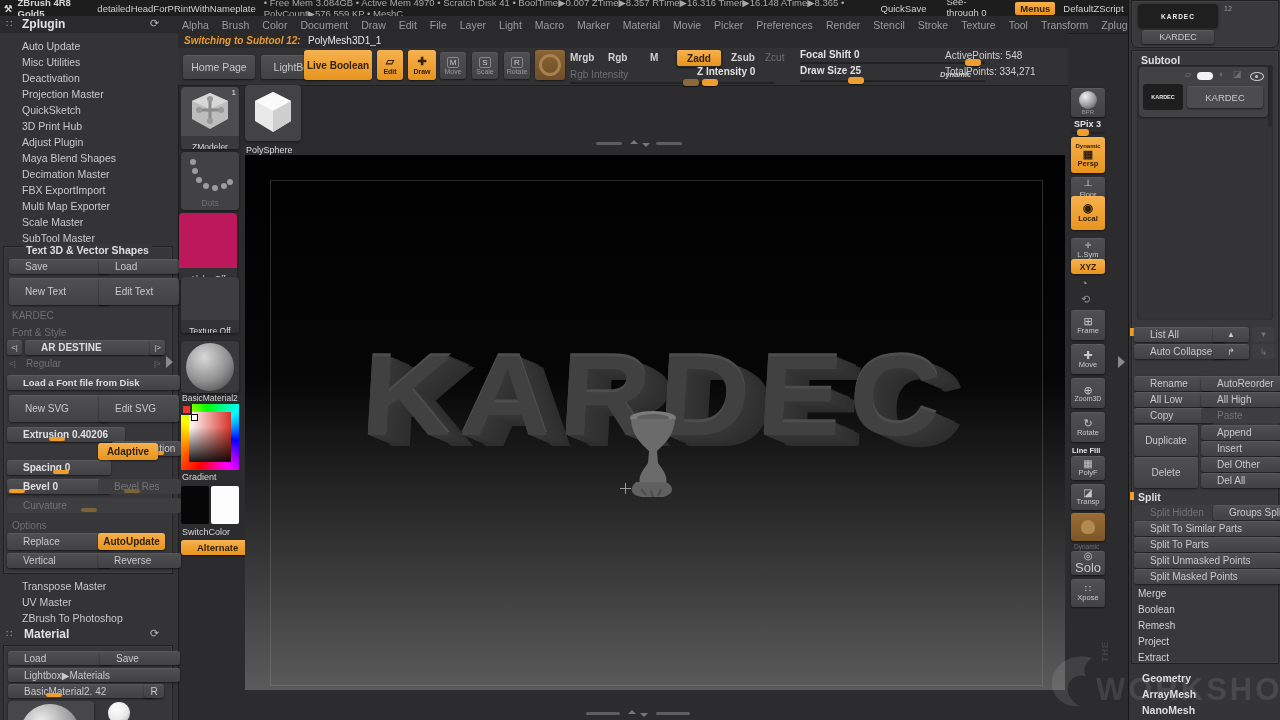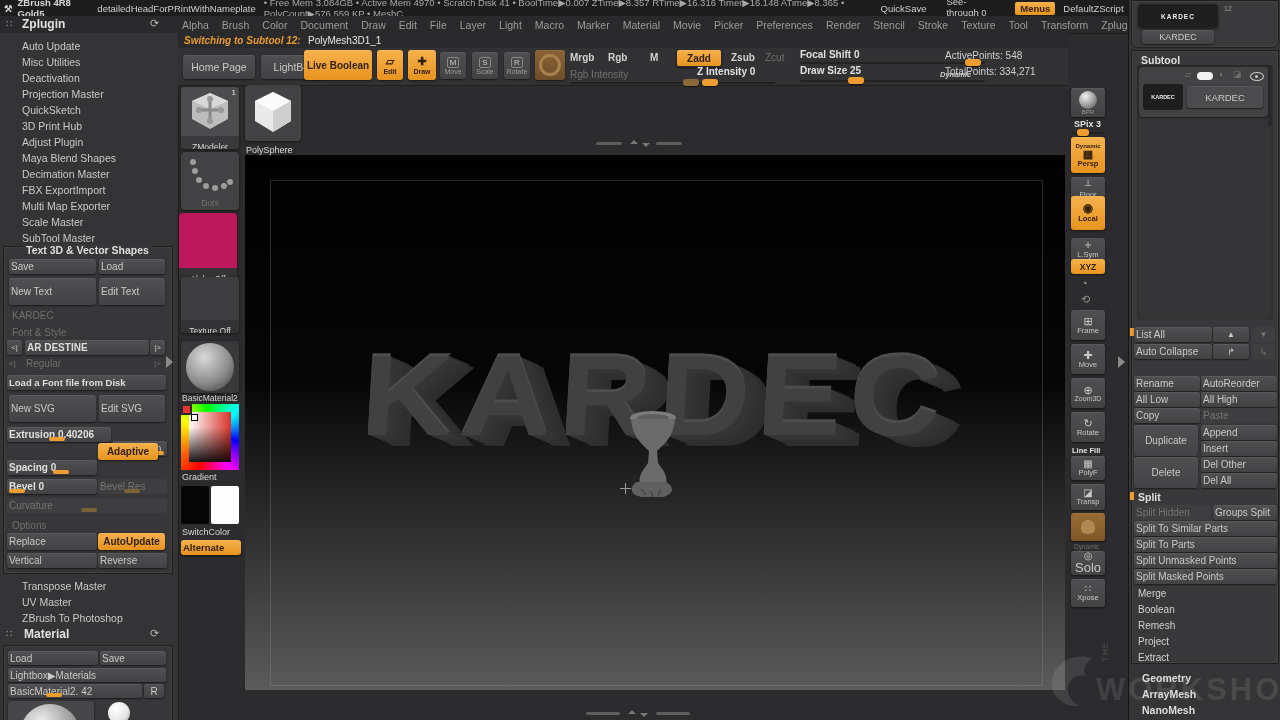--- a/index.html
+++ b/index.html
@@ -2,21 +2,21 @@
 <html><head>
 <meta charset="utf-8">
 <style>
   html,body{margin:0;padding:0}
   body{width:1280px;height:720px;position:relative;overflow:hidden;background:#2c2c2e;
        font-family:"Liberation Sans",sans-serif;color:#c6c6c6;}
   .abs{position:absolute}
   .btn{position:absolute;background:linear-gradient(#505052,#424244);border-radius:3px;color:#c9c9c9;
        font-size:10px;display:flex;align-items:center;justify-content:center;white-space:nowrap;
        box-shadow:0 1px 2px rgba(0,0,0,.55), inset 0 1px 0 rgba(255,255,255,.06);cursor:pointer;overflow:hidden}
-  .btn.left{justify-content:flex-start;padding-left:2px}
+  .btn.left{justify-content:flex-start;padding-left:16px}
   .btn.orange{background:linear-gradient(#f6b14d,#e8941e);color:#33210a;font-weight:bold}
   .btn.dim{color:#747474}
   .btn.flat{background:#3e3e40;box-shadow:none}
   .lbl{position:absolute;font-size:10px;color:#c2c2c2;white-space:nowrap}
   .lbl.dim{color:#6f6f6f}
   .lbl.bold{font-weight:bold;color:#dedede}
   .panel{position:absolute;background:#3a3a3c;border:1px solid #202020;border-radius:0;
          box-shadow:inset 0 0 0 1px rgba(255,255,255,.045)}
   .thumb{position:absolute;background:#474749;border-radius:4px;box-shadow:0 1px 3px rgba(0,0,0,.5);overflow:hidden}
   .sh{position:absolute;bottom:1px;height:4px;width:16px;background:#ef9d2f;border-radius:2px}

